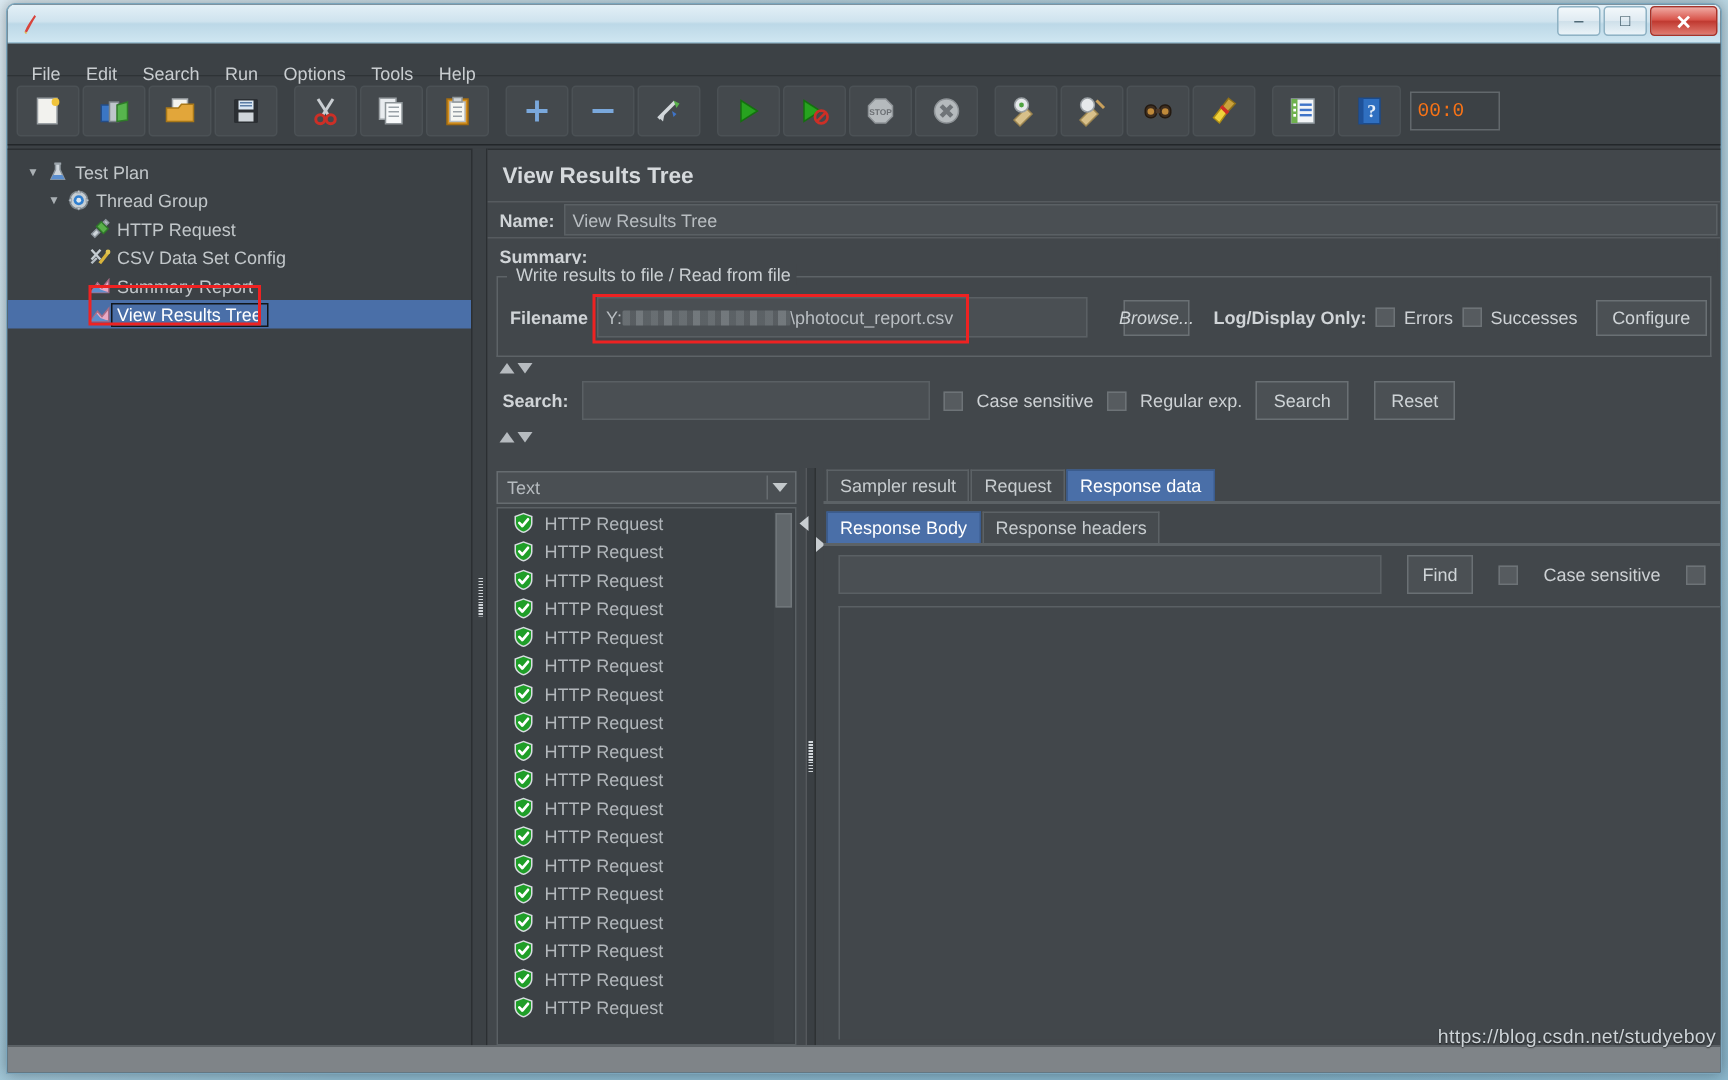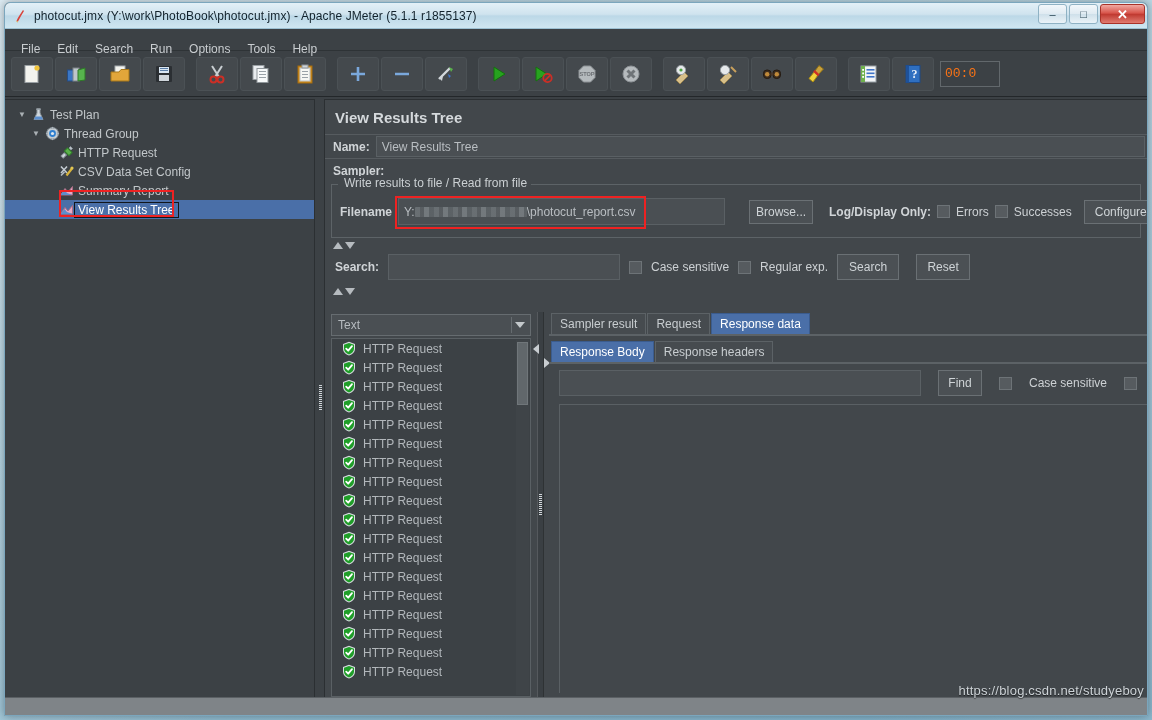--- a/index.html
+++ b/index.html
@@ -286,21 +286,20 @@
 
   <div id="window">
 
     <div id="titlebar">
       <div id="title-icon">
         <svg width="16" height="16" viewBox="0 0 16 16">
           <path d="M11 2 C9 5 6 9 4.5 13 L6 13.5 C8 10 10 6 12 3 Z" fill="#d8443c"></path>
           <path d="M4 13 L6.3 13.8 L5.2 14.6 Z" fill="#e6b23c"></path>
         </svg>
       </div>
-      <div id="title-text">photocut.jmx (Y:\work\PhotoBook\photocut.jmx) - Apache JMeter (5.1.1 r1855137)</div>
       <div id="win-buttons">
         <div class="win-btn">–</div>
         <div class="win-btn">□</div>
         <div class="win-btn close">✕</div>
       </div>
     </div>
 
     <div id="menubar">
       <div class="menu-item">File</div>
       <div class="menu-item">Edit</div>
@@ -581,37 +580,37 @@
       <div id="right-panel">
 
         <div id="panel-title">View Results Tree</div>
 
         <div class="field-row" style="border-top:1px solid #565b5f;">
           <span class="field-label">Name:</span>
           <span class="text-input" id="name-input">View Results Tree</span>
         </div>
 
         <div class="field-row" style="border-top:1px solid #565b5f;">
-          <span class="field-label">Sampler:</span>
+          <span class="field-label">Summary:</span>
           <span class="text-input" id="comments-input"></span>
         </div>
 
         <div class="group">
           <div class="gb-top-left"></div>
           <div class="gb-top-right" style="left:176px;"></div>
           <div class="group-title">Write results to file / Read from file</div>
 
           <div style="display:flex; align-items:center; gap:6px; padding:2px 0 4px 4px; position:relative;">
             <span class="field-label">Filename</span>
             <span class="text-input" style="flex:0 0 327px; height:27px; font-size:12px;">
               <span>Y:</span>
                 <span class="redact"></span>
                 <span>\photocut_report.csv</span>
             </span>
-            <span class="btn" style="margin-left:18px; width:64px;">Browse...</span>
+            <span class="btn" style="margin-left:18px; width:44px;font-style:italic;">Browse...</span>
             <span class="field-label" style="margin-left:10px;">Log/Display Only:</span>
             <span class="chk"></span>
             <span class="chk-label">Errors</span>
             <span class="chk"></span>
             <span class="chk-label">Successes</span>
             <span class="btn" style="margin-left:6px;">Configure</span>
           </div>
 
           <div class="annot-box" style="left:63px; top:12px; width:251px; height:33px;"></div>
         </div>

